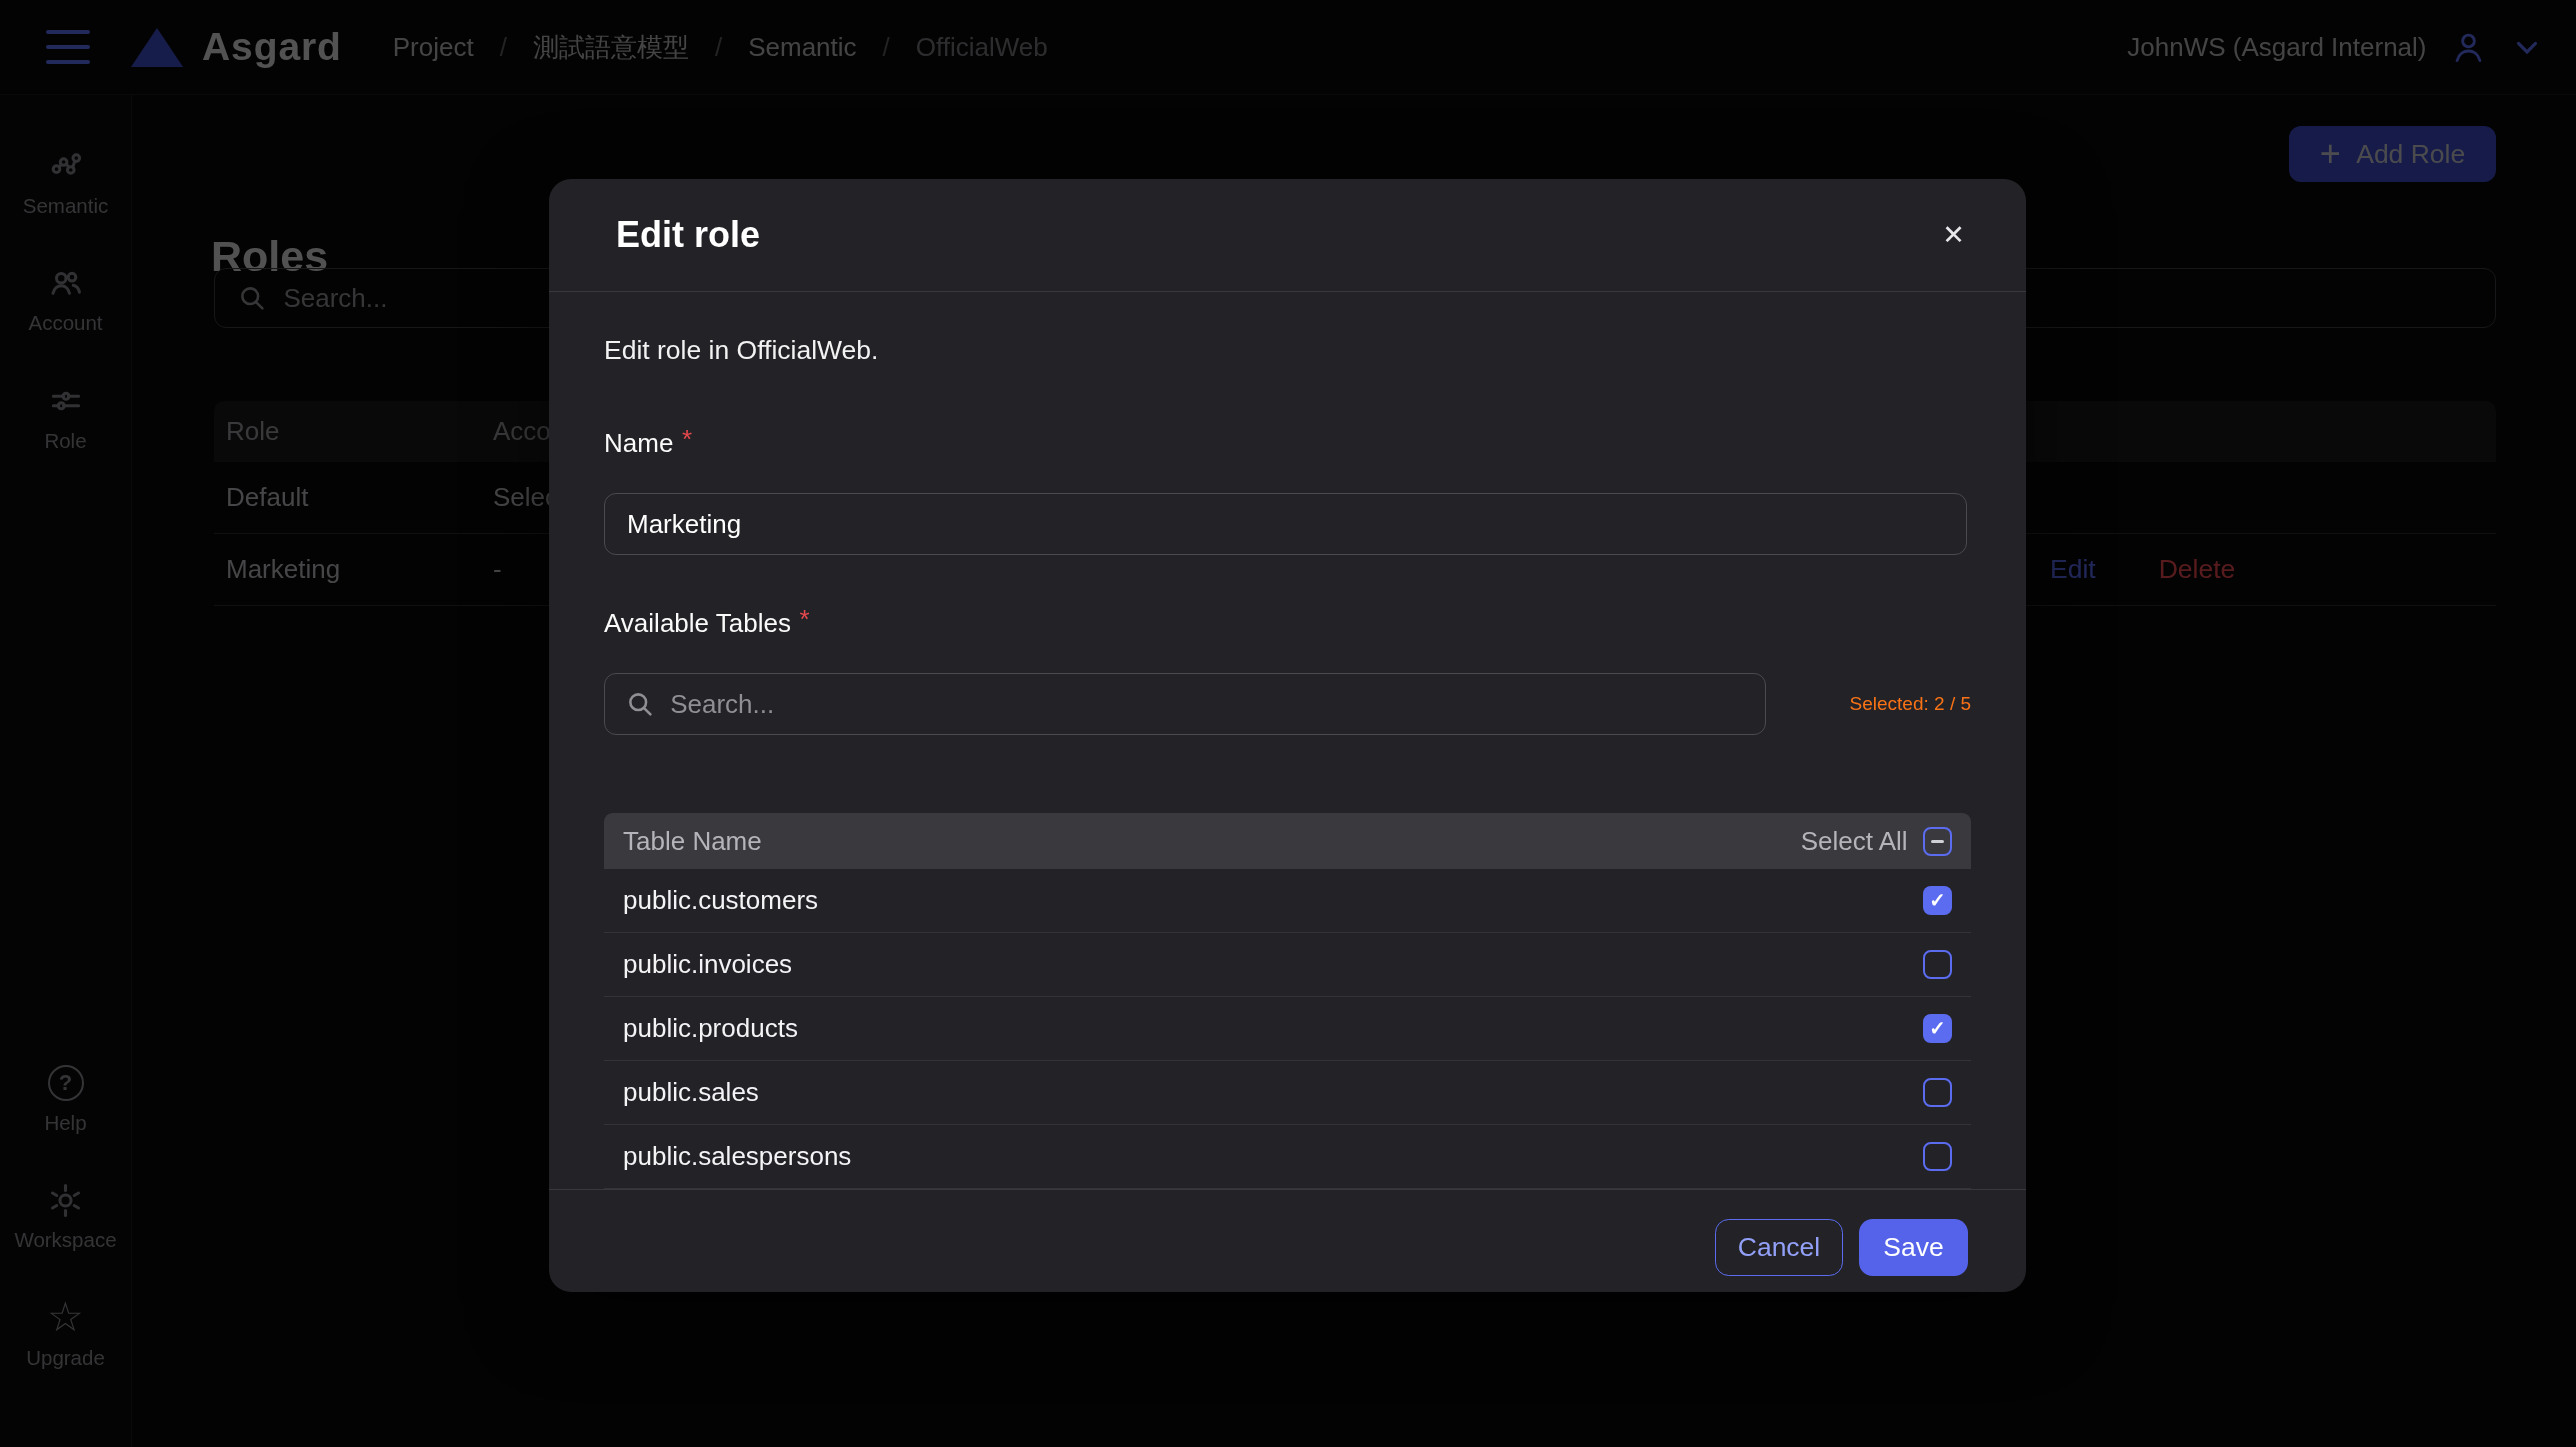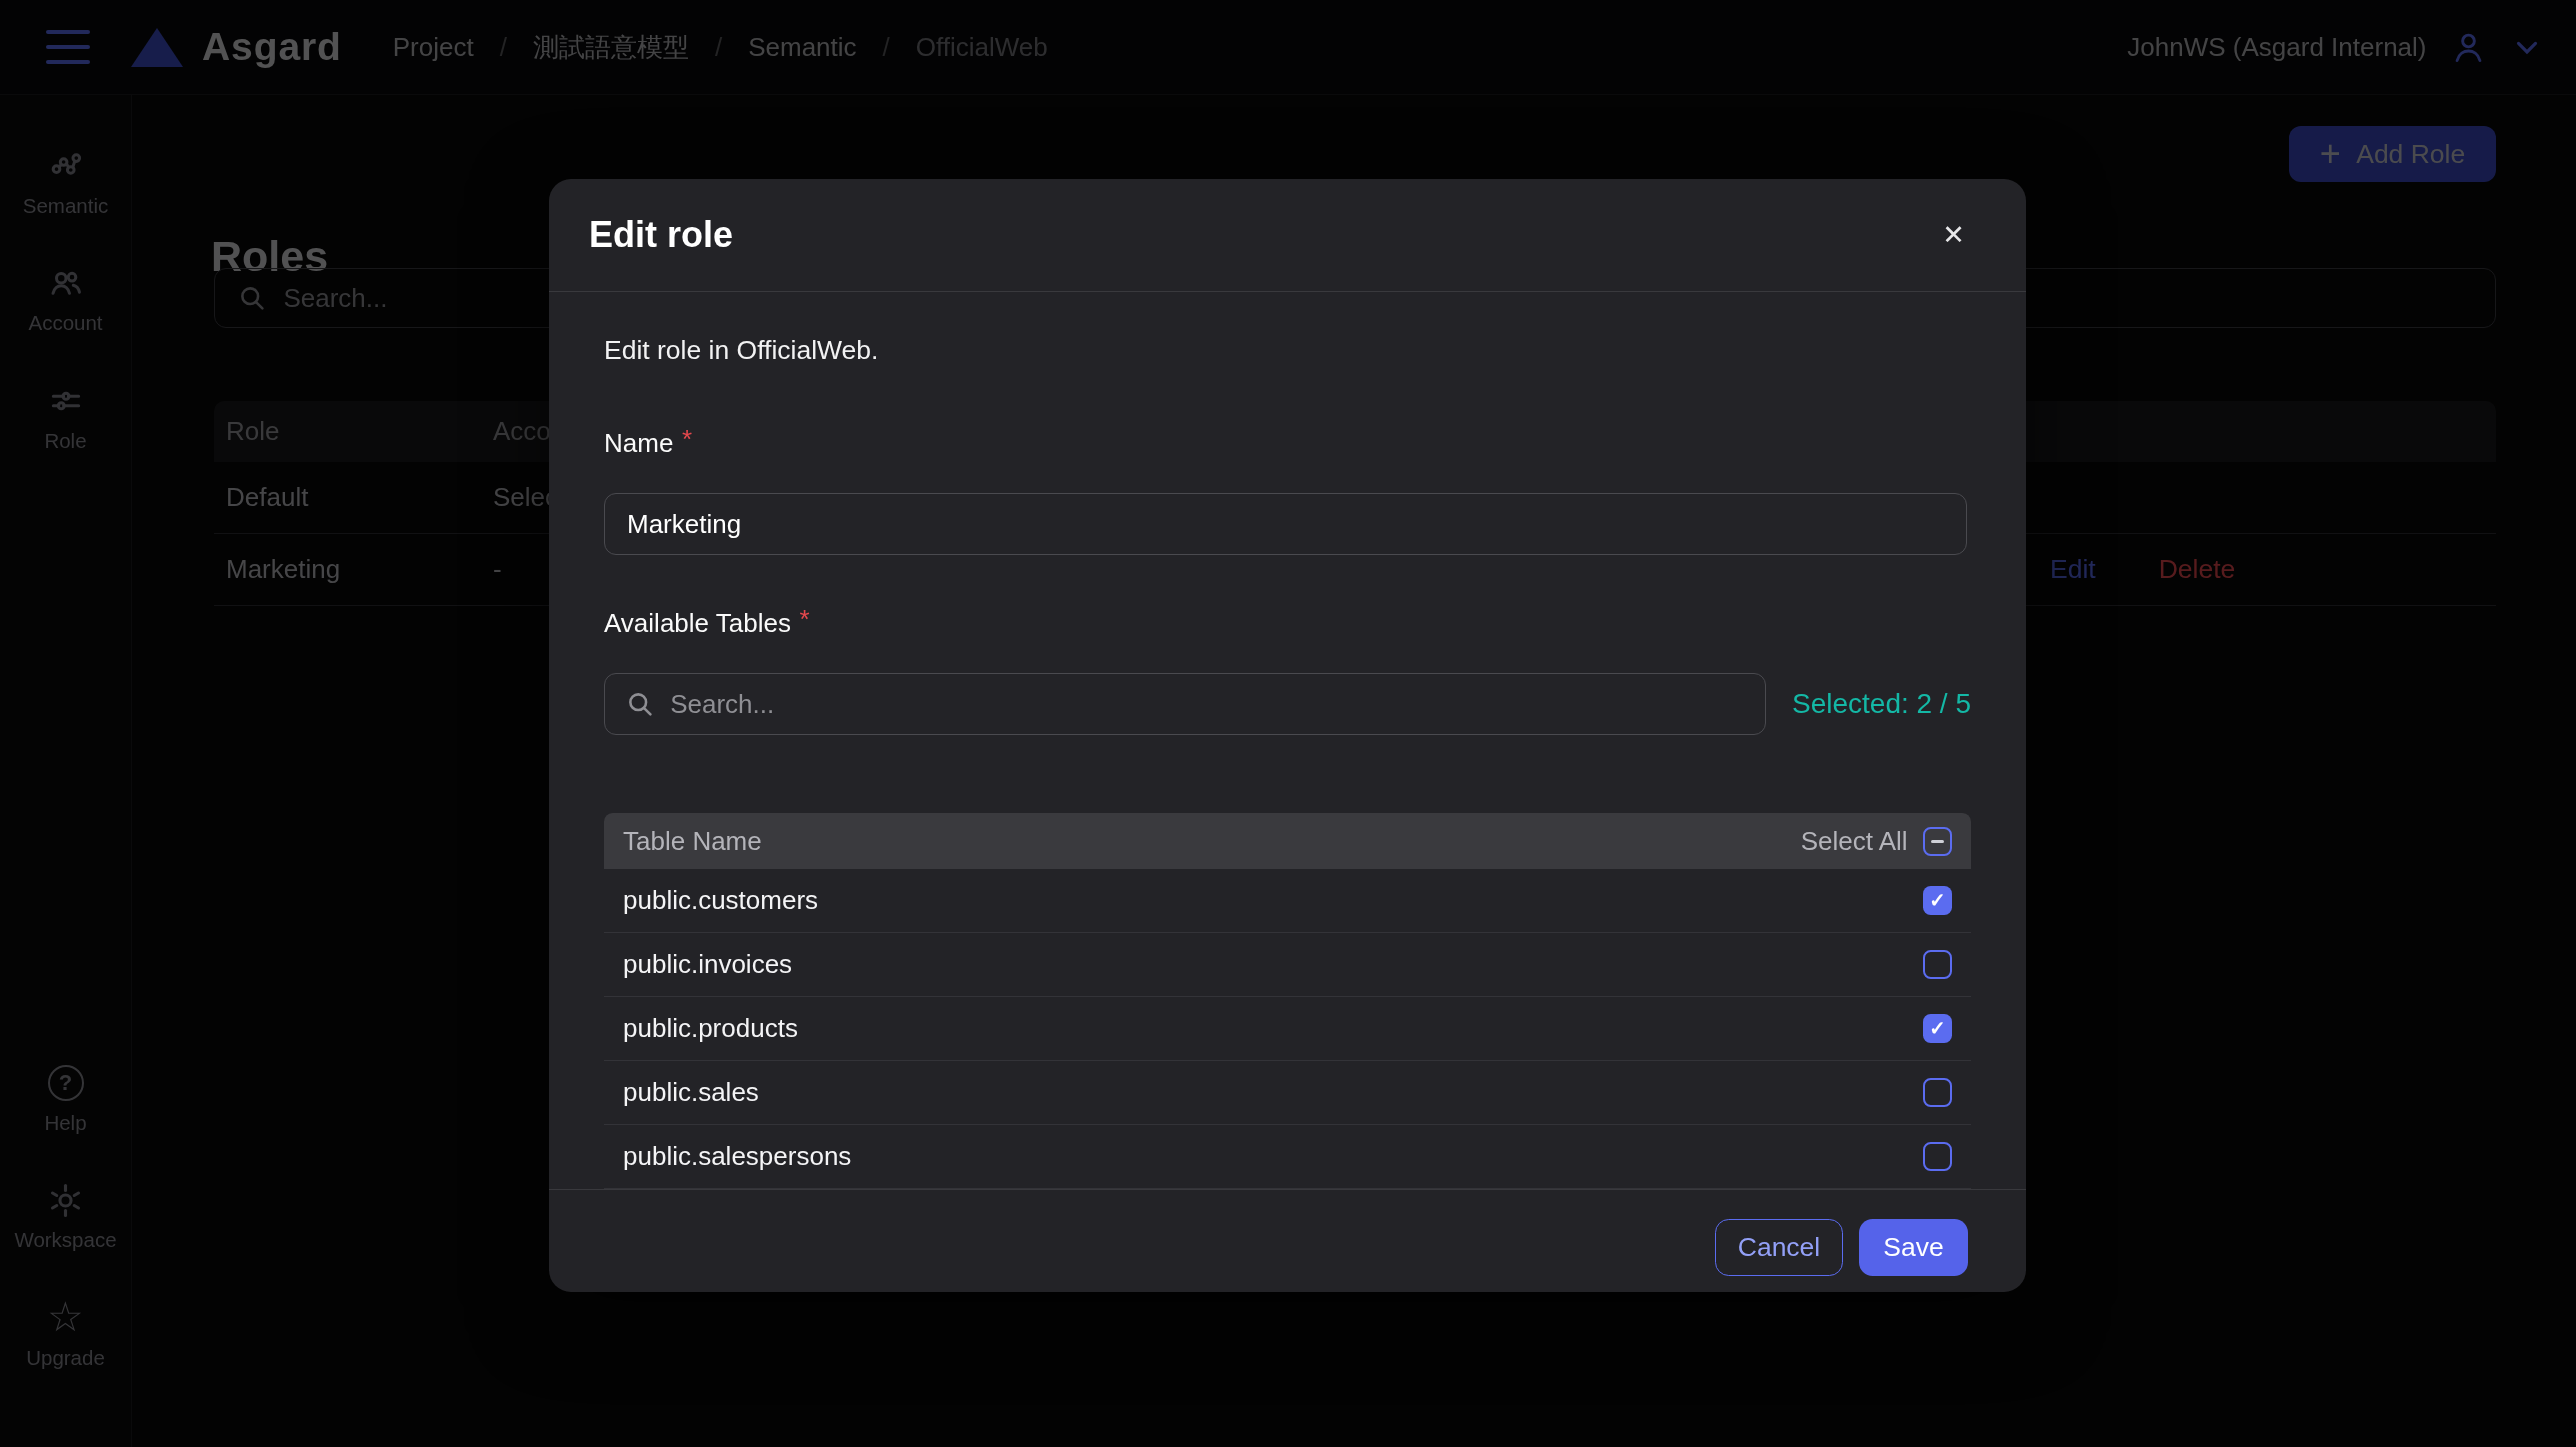--- a/index.html
+++ b/index.html
@@ -76,21 +76,21 @@
   
   .dim-overlay{ position:absolute; inset:0; background:rgba(0,0,0,0.62); z-index:10; }
 
   
   .modal{
     position:absolute; left:549px; top:179px; width:1477px; height:1113px; z-index:20;
     background:#232327; border-radius:22px; box-shadow:0 20.5px 77px rgba(0,0,0,.55);
     display:flex; flex-direction:column;
   }
   .modal-header{
-    height:113px; display:flex; align-items:center; padding:0 51px 0 40px;
+    height:113px; display:flex; align-items:center; padding:0 51px 0 67px;
     border-bottom:0.9px solid #39393d; flex:none;gap:28px;
   }
   .modal-title{ font-size:36px; font-weight:700; color:#ffffff; }
   .modal-close{ margin-left:auto; background:none; border:none; cursor:pointer; width:43px; height:43px; display:flex; align-items:center; justify-content:center; }
   .modal-close::after{ content:"✕"; font-size:27px; color:#e8e8ea; }
   .modal-body{ flex:1; padding:43px 55px 0; }
   .modal-desc{ font-size:26.5px; color:#f2f2f3; }
   .field-label{ margin-top:62px; font-size:26px; color:#fafafa; display:flex; align-items:flex-start; }
   .req{ color:#e5484d; font-size:26px; margin-left:8.6px; line-height:0.9; }
   .name-input{
@@ -99,21 +99,21 @@
     font-size:26px; color:#ffffff; outline:none; display:block; font-family:inherit;
   }
   .tables-label{ margin-top:53px; }
   .search-row{ margin-top:34px; display:flex; align-items:center; }
   .modal-search{
     width:1162px; height:62px; border:1.7px solid #4a4a4f; border-radius:12px;
     display:flex; align-items:center; padding:0 19px; gap:13.7px;
   }
   .modal-search input{ background:transparent; border:none; outline:none; font-size:26px; color:#fff; flex:1; font-family:inherit; }
   .modal-search input::placeholder{ color:#8f8f94; }
-  .selected-count{ margin-left:auto; font-size:28px; color:#14b8a6; }
+  .selected-count{ margin-left:auto; font-size:19px; color:#f97316; }
   .sel-table{ margin-top:78px; }
   .sel-thead{
     height:56px; background:#3a3a3e; border-radius:8.6px 8.6px 0 0;
     display:flex; align-items:center; padding:0 19px; font-size:26px; color:#b4b4ba;
   }
   .select-all{ margin-left:auto; display:flex; align-items:center; gap:15.4px; cursor:pointer; }
   .sel-row{
     height:64px; display:flex; align-items:center; padding:0 19px;
     font-size:26px; color:#f4f4f6; border-bottom:0.9px solid #333338; cursor:pointer;
   }

